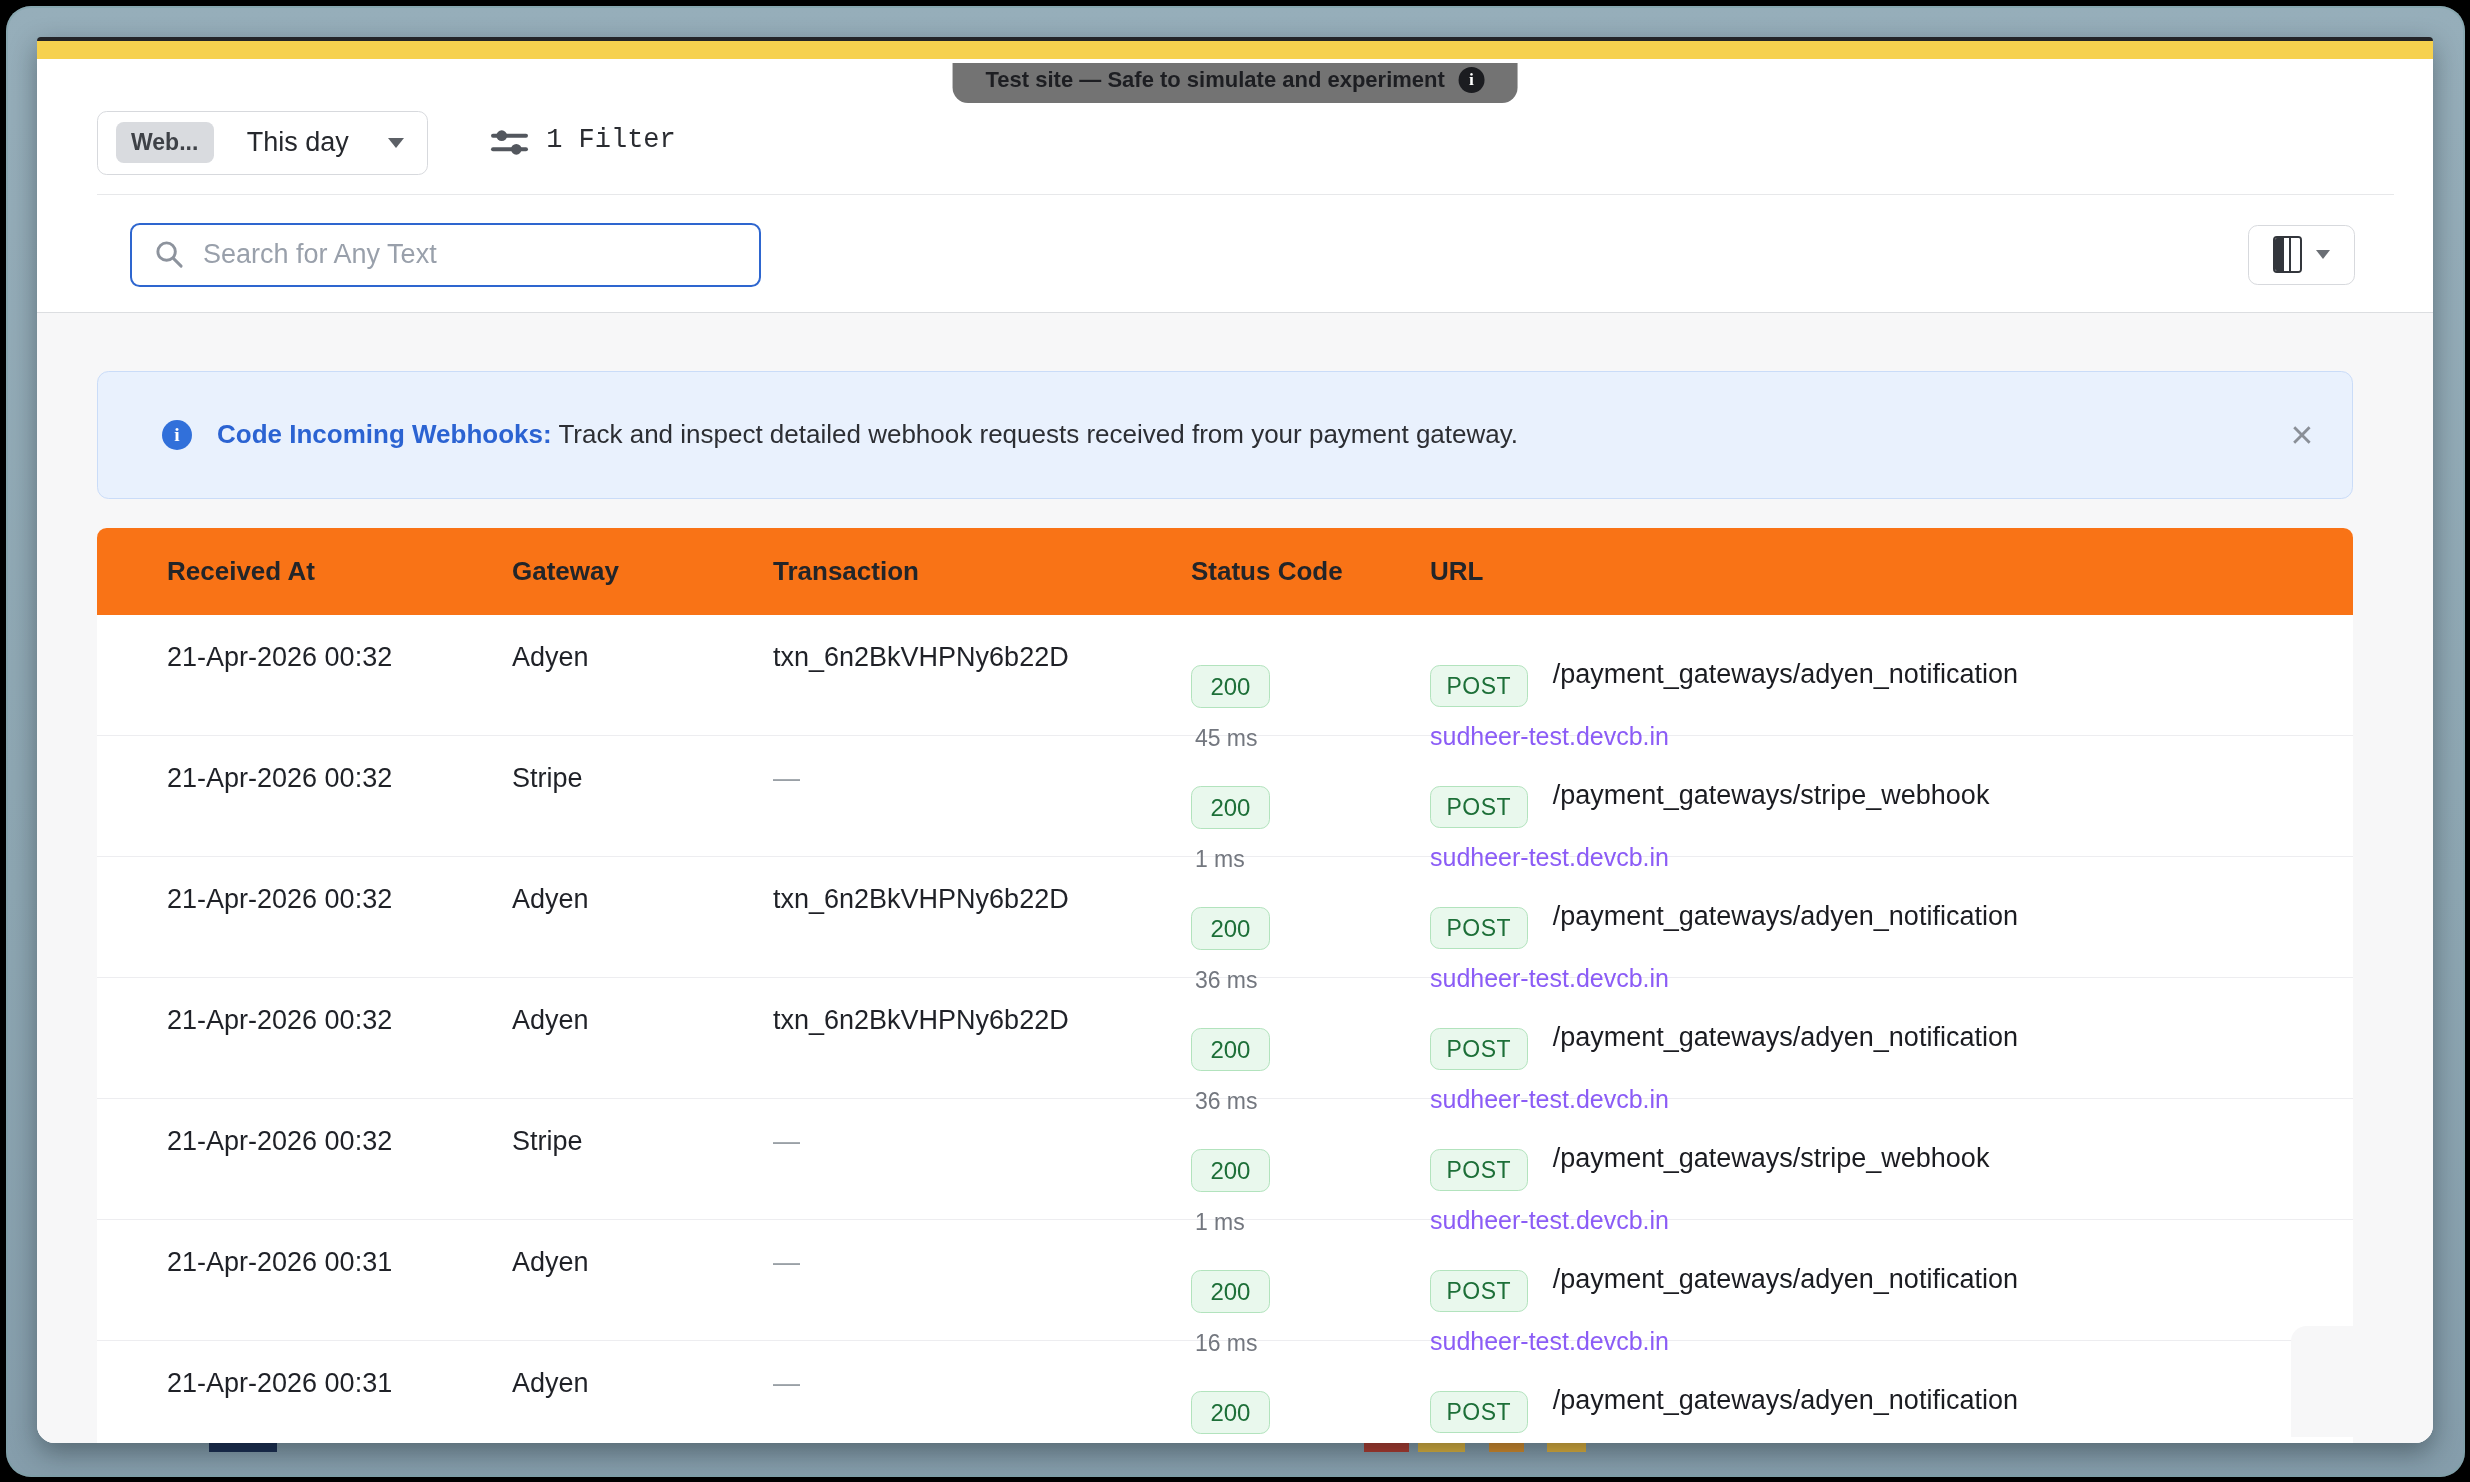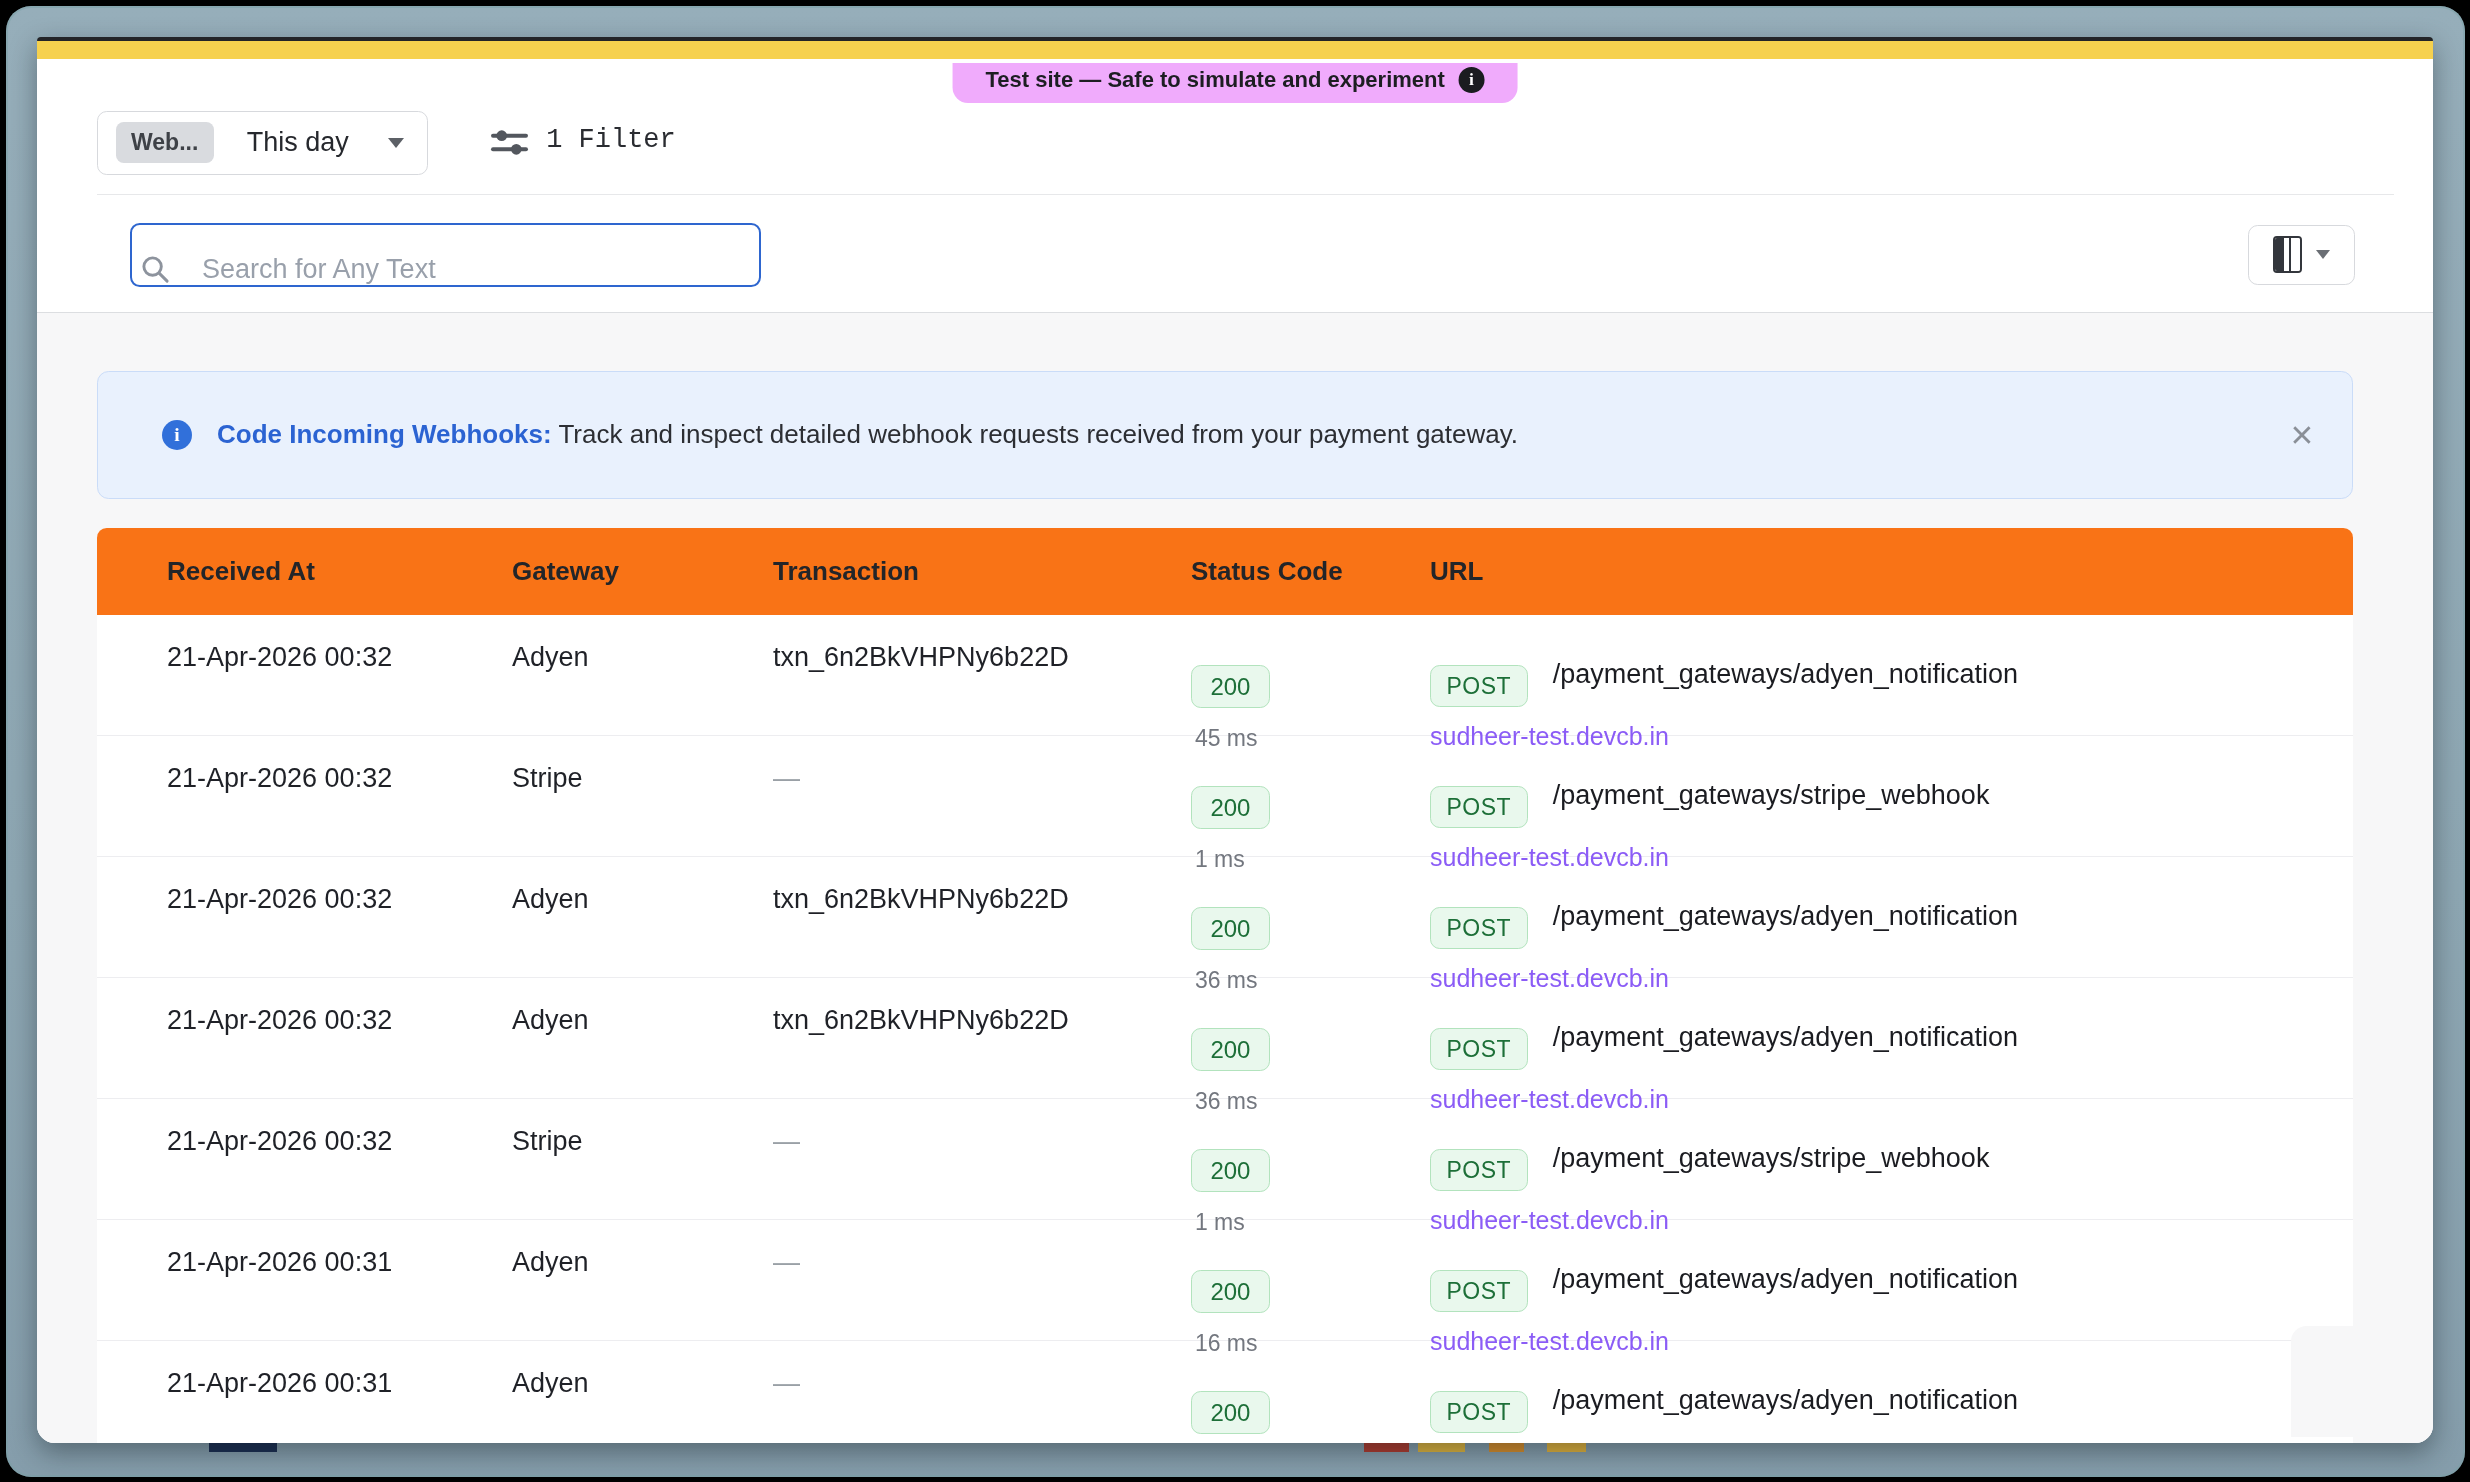--- a/index.html
+++ b/index.html
@@ -22,21 +22,21 @@
     width:2396px; height:1406px;
     background:#fff;
     border-top:4.9px solid #232428;
     border-radius:3.9px 3.9px 17.5px 17.5px;
     overflow:hidden;
     box-shadow:0 9.7px 27px rgba(15,25,30,.4);
   }
   .yellow-bar { height:17.5px; background:#F6D14E; }
   .test-tab {
     position:absolute; top:22px; left:50%; transform:translateX(-50%);
-    background:#f0abfc;
+    background:#737373;
     border-radius:0 0 15.5px 15.5px;
     padding:3.9px 33px 9.7px 33px;
     display:flex; align-items:center; gap:13.6px;
     z-index:6;
   }
   .test-tab .label { font-size:22px; font-weight:700; color:#1d1e22; }
   .info-dot {
     width:26px; height:26px; border-radius:50%;
     display:inline-flex; align-items:center; justify-content:center;
     font-weight:700; font-size:17.5px; color:#fff;
@@ -65,21 +65,21 @@
   .filters-group { display:flex; align-items:flex-start; gap:17.5px; margin-left:62px; cursor:pointer;font-family:Liberation Mono, monospace; }
   .filters-label { font-size:27px; color:#2a2c31; }
 
   .divider-1 { margin:19.4px 39px 0 60px; border-top:1.9px solid #e7e8ea; }
 
   
   .search-row { margin:28px 78px 0 60px; display:flex; align-items:center; justify-content:space-between; }
   .search-box {
     width:631px; height:64px; margin-left:33px;
     border:2.9px solid #2e66cf; border-radius:9.7px;
-    display:flex; align-items:flex-end; gap:31px; padding:0 8px;
+    display:flex; align-items:center; gap:18px; padding:0 22px;
     background:#fff;
   }
   .search-box input {
     border:none; outline:none; flex:1; font-size:27px; color:#26282d;
     font-family:"Liberation Sans", sans-serif; background:transparent;
   }
   .search-box input::placeholder { color:#99a0ab; }
   .columns-button {
     width:107px; height:60px;
     border:1.9px solid #d7d9dd; border-radius:9.7px; background:#fff;

